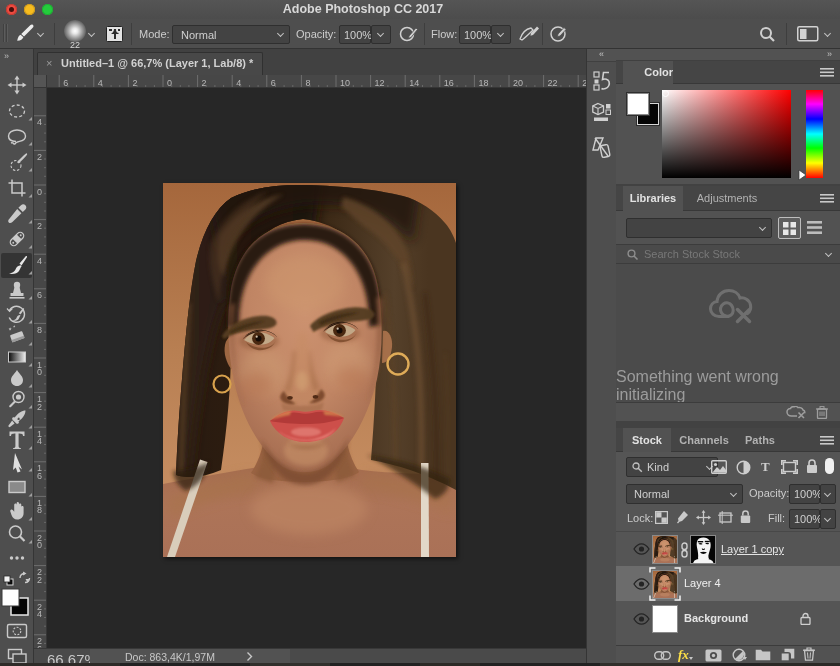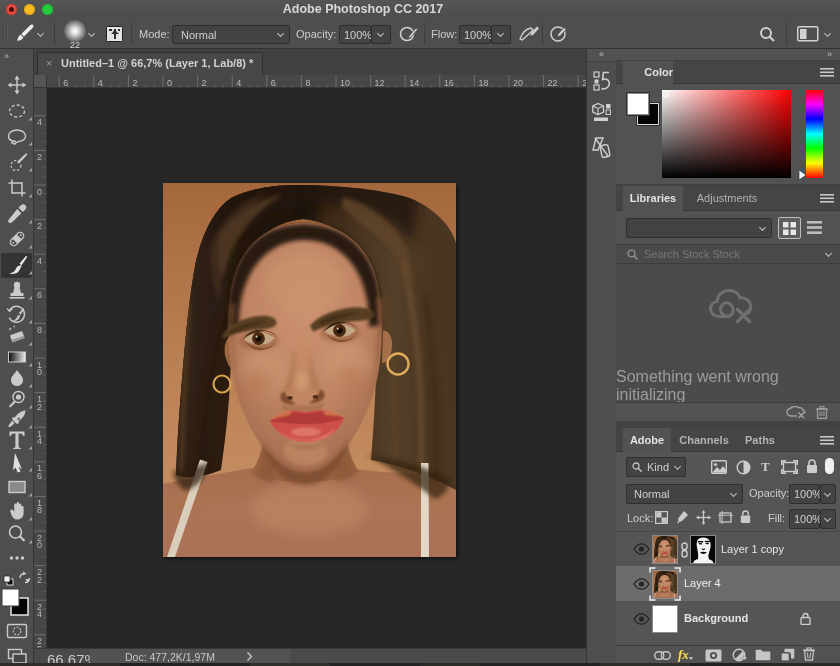--- a/index.html
+++ b/index.html
@@ -597,21 +597,21 @@
     <circle cx="59" cy="201" r="8.5" fill="none" stroke="#d9a24d" stroke-width="2.2"></circle>
     <circle cx="235" cy="181" r="10.5" fill="none" stroke="#dfab58" stroke-width="2.4"></circle>
 
   </g>
 </svg></div>
   </div>
 
   <div class="abs" style="left:34px;top:648px;width:552px;height:15px;background:#4a4a4a;border-top:1px solid #383838;box-sizing:border-box;">
     <span class="abs" style="left:13px;top:2px;color:#c8c8c8;font-size:15px;">66,67%</span>
     <div class="abs" style="left:56px;top:0px;width:200px;height:14px;background:#525252;"></div>
-    <span class="abs" style="left:91px;top:2px;color:#c8c8c8;font-size:10.5px;">Doc: 477,2K/1,97M</span>
+    <span class="abs" style="left:91px;top:2px;color:#c8c8c8;font-size:10.5px;">Doc: 863,4K/1,97M</span>
     <svg class="abs" style="left:212px;top:3px;" width="7" height="9" viewBox="0 0 7 9">
         <path d="M1.5 0.5 L5.5 4.5 L1.5 8.5" fill="none" stroke="#c8c8c8" stroke-width="1.4"></path>
       </svg>
   </div>
   <div class="abs" style="left:0;top:663px;width:840px;height:3px;background:#222222;">
     <div class="abs" style="left:0;top:0;width:120px;height:3px;background:#2e2b28;"></div>
     <div class="abs" style="left:250px;top:0;width:80px;height:3px;background:#31302c;"></div>
     <div class="abs" style="left:420px;top:0;width:60px;height:3px;background:#2c2a26;"></div>
     <div class="abs" style="left:600px;top:0;width:90px;height:3px;background:#302e2a;"></div>
     <div class="abs" style="left:760px;top:0;width:80px;height:3px;background:#2b2926;"></div>
@@ -733,32 +733,32 @@
           <rect x="4" y="0.6" width="4" height="2" fill="none" stroke="#9e9e9e" stroke-width="1"></rect>
           <line x1="4" y1="5.5" x2="4" y2="10" stroke="#9e9e9e" stroke-width="1"></line>
           <line x1="6" y1="5.5" x2="6" y2="10" stroke="#9e9e9e" stroke-width="1"></line>
           <line x1="8" y1="5.5" x2="8" y2="10" stroke="#9e9e9e" stroke-width="1"></line>
         </svg>
       </div>
 </div>
 
     <div class="abs" id="layerspanel" style="left:0;top:374px;width:224px;height:240px;">
       <div class="abs" style="left:0;top:5px;width:224px;height:24px;background:#454545;border-bottom:1px solid #383838;box-sizing:border-box;">
-        <div class="abs" style="left:7px;top:0;width:48px;height:24px;background:#525252;color:#e2e2e2;font-size:11px;font-weight:bold;text-align:center;line-height:24px;">Adobe</div>
+        <div class="abs" style="left:7px;top:0;width:48px;height:24px;background:#525252;color:#e2e2e2;font-size:11px;font-weight:bold;text-align:center;line-height:24px;">Stock</div>
         <div class="abs" style="left:55px;top:0;width:66px;height:24px;color:#b2b2b2;font-size:11px;font-weight:bold;text-align:center;line-height:24px;">Channels</div>
         <div class="abs" style="left:121px;top:0;width:46px;height:24px;color:#b2b2b2;font-size:11px;font-weight:bold;text-align:center;line-height:24px;">Paths</div>
         <svg class="abs" style="left:204px;top:8px;" width="14" height="9" viewBox="0 0 14 9">
           <rect y="0" width="14" height="1.6" fill="#c9c9c9"></rect>
             <rect y="3.5" width="14" height="1.6" fill="#c9c9c9"></rect>
             <rect y="7" width="14" height="1.6" fill="#c9c9c9"></rect>
         </svg>
       </div>
       <div class="abs" style="left:0;top:29px;width:224px;height:211px;background:#555555;"></div>
 
-      <div class="abs field" style="left:10px;top:34px;width:60px;height:20px;">
+      <div class="abs field" style="left:10px;top:34px;width:92px;height:20px;">
         <svg style="position:absolute;left:5px;top:4px;" width="11" height="11" viewBox="0 0 11 11">
           <circle cx="4" cy="4" r="3" fill="none" stroke="#c0c0c0" stroke-width="1.3"></circle>
           <line x1="6.2" y1="6.2" x2="9.8" y2="9.8" stroke="#c0c0c0" stroke-width="1.5"></line>
         </svg>
         <span style="position:absolute;left:20px;top:3px;">Kind</span>
         <span class="chev" style="position:absolute;right:5px;top:6px;">▼</span>
       </div>
       <svg class="abs" style="left:95px;top:37px;" width="16" height="14" viewBox="0 0 16 14">
         <rect x="0.7" y="0.7" width="14.6" height="12.6" rx="1" fill="none" stroke="#cdcdcd" stroke-width="1.4"></rect>
         <circle cx="4.5" cy="4.5" r="1.6" fill="#cdcdcd"></circle>
@@ -857,21 +857,21 @@
             <path d="M8 2.5 C12.5 0.5 16.5 1.5 18.5 4.5 C20 7 20 10.5 19 13.5 C18.2 16.5 17 19.5 17.5 21.5 L18 23 L16 24 L8.5 24 L7 22.5 C7.5 19.5 7 15.5 6 11.5 C5.2 7 5.8 4.2 8 2.5 Z" fill="#f4f4f4"></path>
             <path d="M2 27 L3.5 24.5 C6 23 9 22.5 12 22.5 C15.5 22.5 19 23.2 21.5 25 L22.5 27 Z" fill="#f4f4f4"></path>
             <path d="M7.3 7.8 C8.6 6.8 10.6 6.9 11.6 8 C10.4 8.8 8.3 8.8 7.3 7.8 Z" fill="#080808"></path>
             <path d="M14.2 7.6 C15.3 6.5 17.3 6.6 18.2 7.7 C17.2 8.6 15 8.6 14.2 7.6 Z" fill="#080808"></path>
             <rect x="6.8" y="5" width="5.4" height="1.4" fill="#080808"></rect>
             <rect x="13.8" y="4.8" width="5" height="1.4" fill="#080808"></rect>
             <path d="M9 16.3 C10.8 15.4 14 15.4 15.8 16.3 C14 18.4 10.8 18.4 9 16.3 Z" fill="#080808"></path>
             <path d="M10.8 12.2 L12.4 13.1 L14 12.2 L13.7 13.8 L12.4 14.1 L11.1 13.8 Z" fill="#080808"></path>
           </svg>
         </div>
-        <div class="abs" style="left:105px;top:11px;color:#e4e4e4;font-size:11px;">Layer 1 copy</div>
+        <div class="abs" style="left:105px;top:11px;color:#e4e4e4;font-size:11px;text-decoration:underline;">Layer 1 copy</div>
 </div>
       <div class="abs" id="lrow2" style="left:0;top:143px;width:224px;height:35px;background:#6c6c6c;">
         <svg class="abs" style="left:17px;top:12px;" width="17" height="12" viewBox="0 0 17 12">
           <path d="M1 6 C3.5 2 6 0.8 8.5 0.8 C11 0.8 13.5 2 16 6 C13.5 10 11 11.2 8.5 11.2 C6 11.2 3.5 10 1 6 Z" fill="none" stroke="#242424" stroke-width="1.3"></path>
           <circle cx="8.5" cy="6" r="2.6" fill="#242424"></circle>
         </svg>
         <div class="abs" style="left:36px;top:3.5px;width:26px;height:29px;background:#b98a64;border:1px solid #8a8a8a;box-sizing:border-box;">
           <svg width="24" height="27" viewBox="0 0 293 374" preserveAspectRatio="none">
               <use href="#portraitG"></use>
             </svg>

